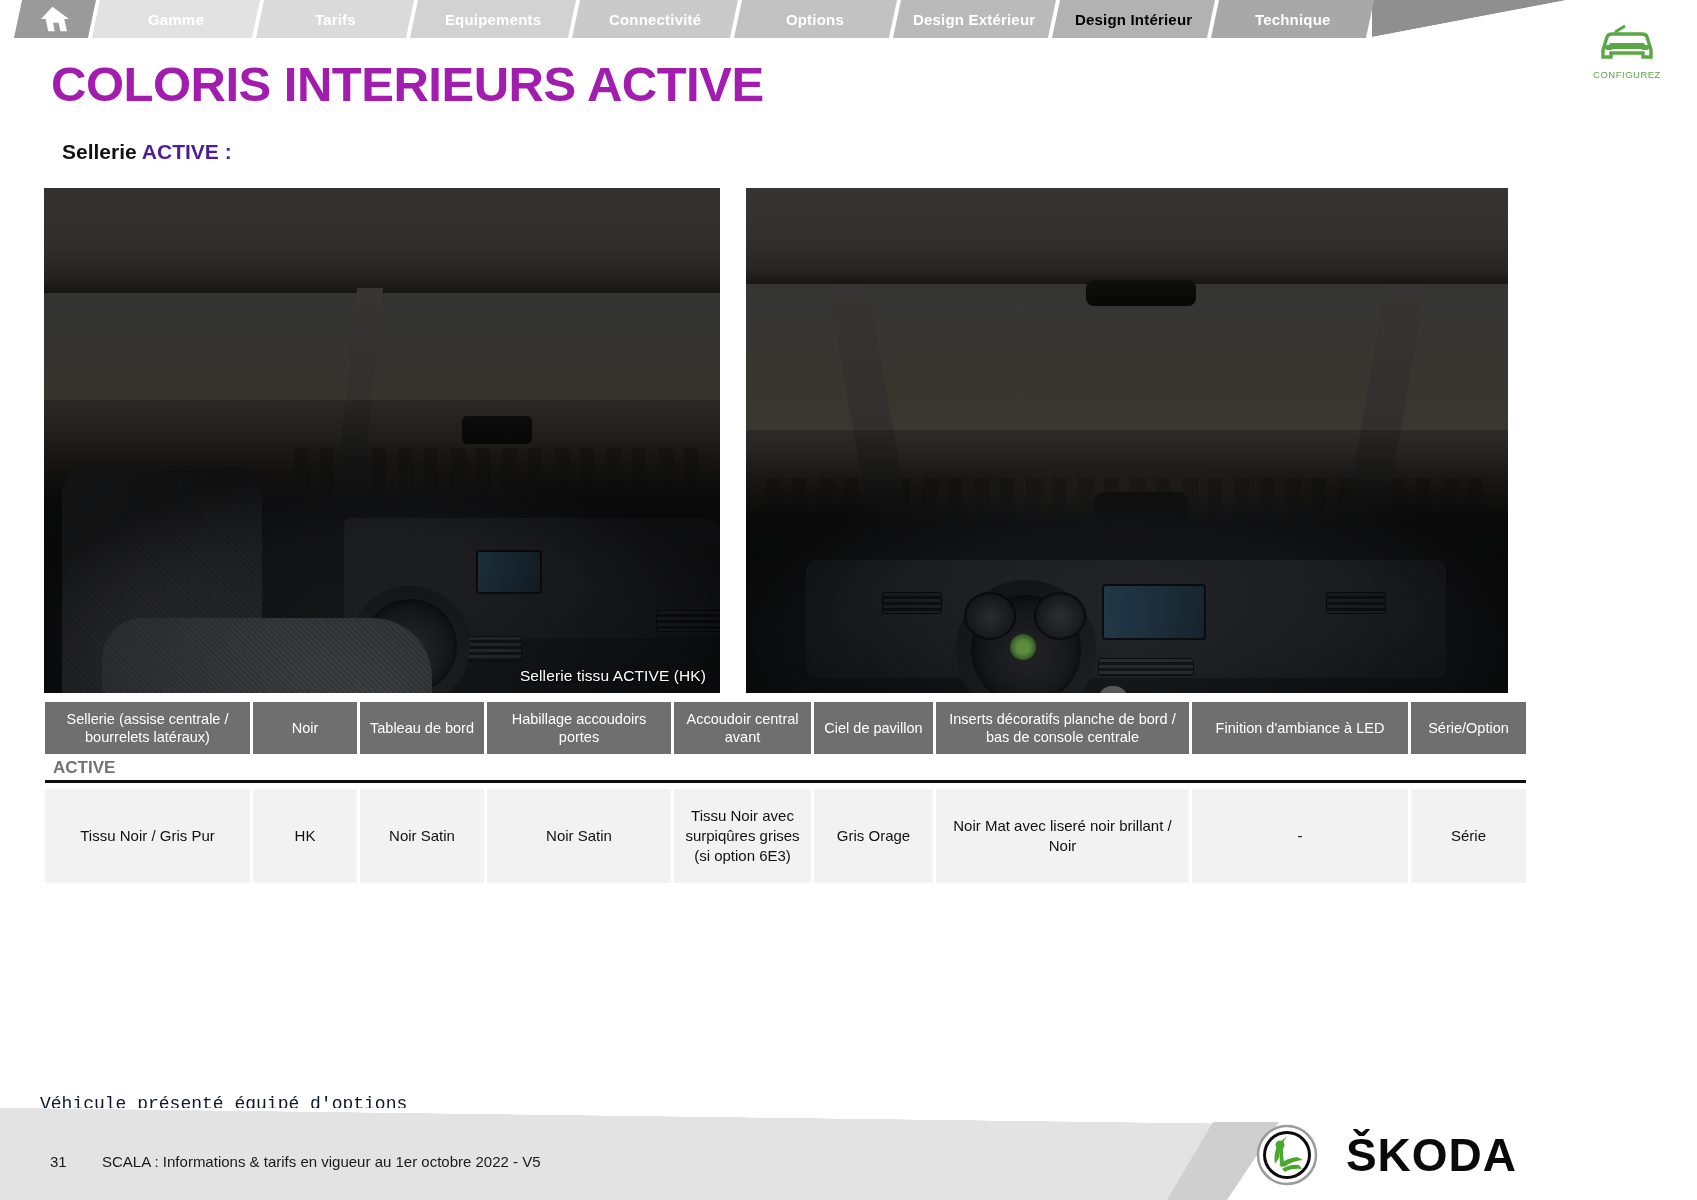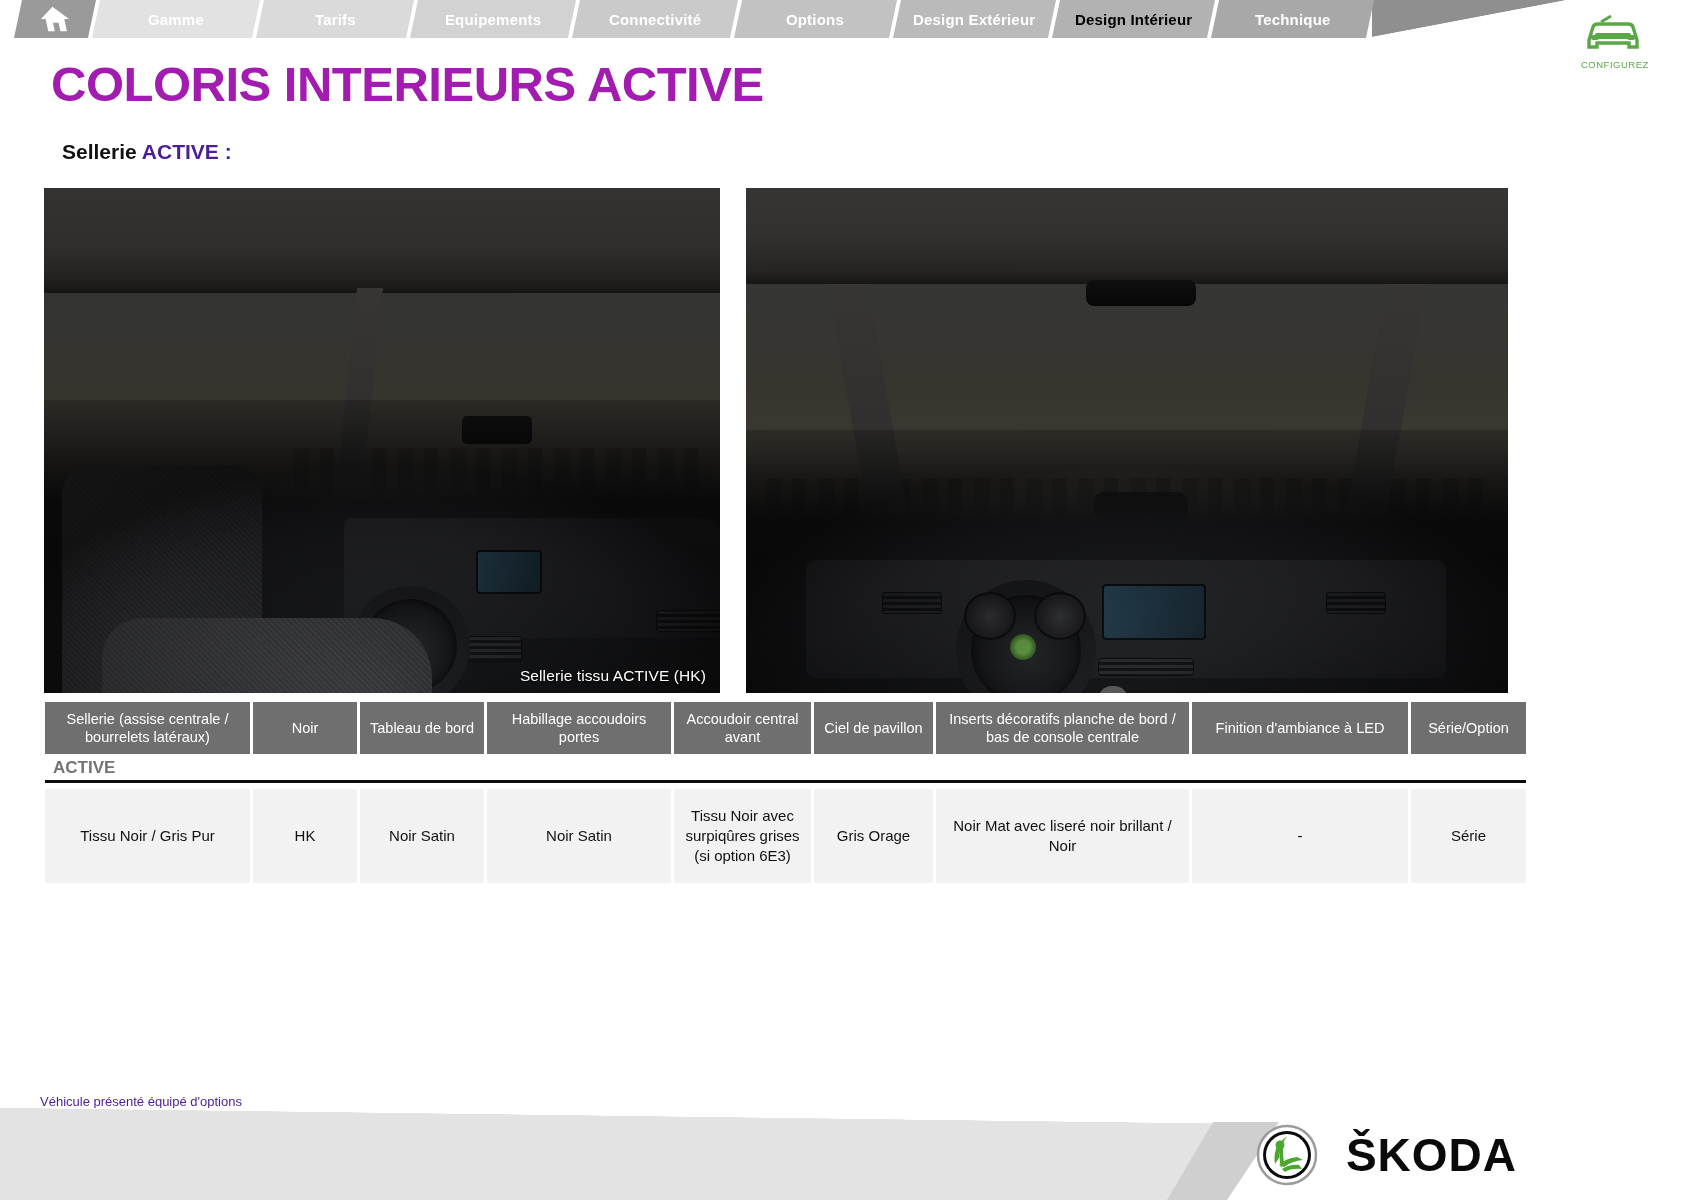--- a/index.html
+++ b/index.html
@@ -39,22 +39,22 @@
   .tab.active { color: #000000; }
   .tail {
     height: 38px; width: 200px;
     margin-left: -2px;
     background: linear-gradient(to bottom right, #8f8f8f 0%, #8f8f8f 48%, #ffffff 49%, #ffffff 100%);
   }
   .home-icon { transform: skewX(12deg); width: 30px; height: 28px; display:block; }
 
   
   .configurez {
-    position: absolute; right: 24px; top: 14px;
-    width: 92px; text-align: left;
+    position: absolute; right: 24px; top: 24px;
+    width: 92px; text-align: center;
   }
   .configurez .label {
     color: #5aa845; font-size: 9.5px; letter-spacing: .5px;
     margin-top: 1px;
   }
 
   
   .page-title {
     position: absolute; left: 51px; top: 56px;
     font-size: 49px; font-weight: bold; color: #a21caf;
@@ -183,21 +183,21 @@
     font-size: 15px; text-align: center;
     padding: 10px 6px; line-height: 1.35;
     vertical-align: middle;
     height: 94px;
   }
   .spacer-row td { height: 6px; padding: 0; background: #fff; }
 
   
   .note {
     position: absolute; left: 40px; top: 1094px;
-    font-size: 13px; color: #4c1d95;
+    font-size: 18px; color: #0f172a; font-family: Liberation Mono, monospace;
   }
   .footer-band {
     position: absolute; left: 0; bottom: 0; width: 1697px; height: 78px;
     background: #e3e3e3;
   }
   .footer-band::before {
     content:""; position:absolute; left:0; top:-14px; width: 1240px; height: 16px;
     background: linear-gradient(to top right, #e3e3e3 0%, #e3e3e3 50%, #ffffff 51%);
   }
   .footer-white {
@@ -367,20 +367,23 @@
         <td class="cell">Série</td>
       </tr>
     </tbody>
   </table>
 
   <div class="note">Véhicule présenté équipé d'options</div>
 
   <div class="footer-band">
     <div class="footer-gray-wedge"></div>
     <div class="footer-white"></div>
+    <div class="footer-text">
+      <span class="pg">31</span><span>SCALA : Informations &amp; tarifs en vigueur au 1er octobre 2022 - V5</span>
+    </div>
     <div class="skoda-logo">
       <svg width="62" height="62" viewBox="0 0 62 62">
         <circle cx="31" cy="31" r="29" fill="#ffffff" stroke="#9b9b9b" stroke-width="2.5"></circle>
         <circle cx="31" cy="31" r="24" fill="#0b0b0b"></circle>
         <circle cx="31" cy="31" r="21" fill="#ffffff"></circle>
         <path d="M31 12 Q24 22 23 34 L19 40 Q17 30 22 20 Z" fill="#4ba82e"></path>
         <path d="M23 41 Q30 34 41 33 L47 36 Q36 37 28 43 Z" fill="#4ba82e"></path>
         <path d="M28 18 Q26 28 28 38 L25 44 Q22 32 25 21 Z" fill="#4ba82e"></path>
         <path d="M26 45 Q34 40 43 41 L46 45 Q35 44 29 48 Z" fill="#4ba82e"></path>
         <circle cx="24" cy="21" r="4.5" fill="#4ba82e"></circle>

